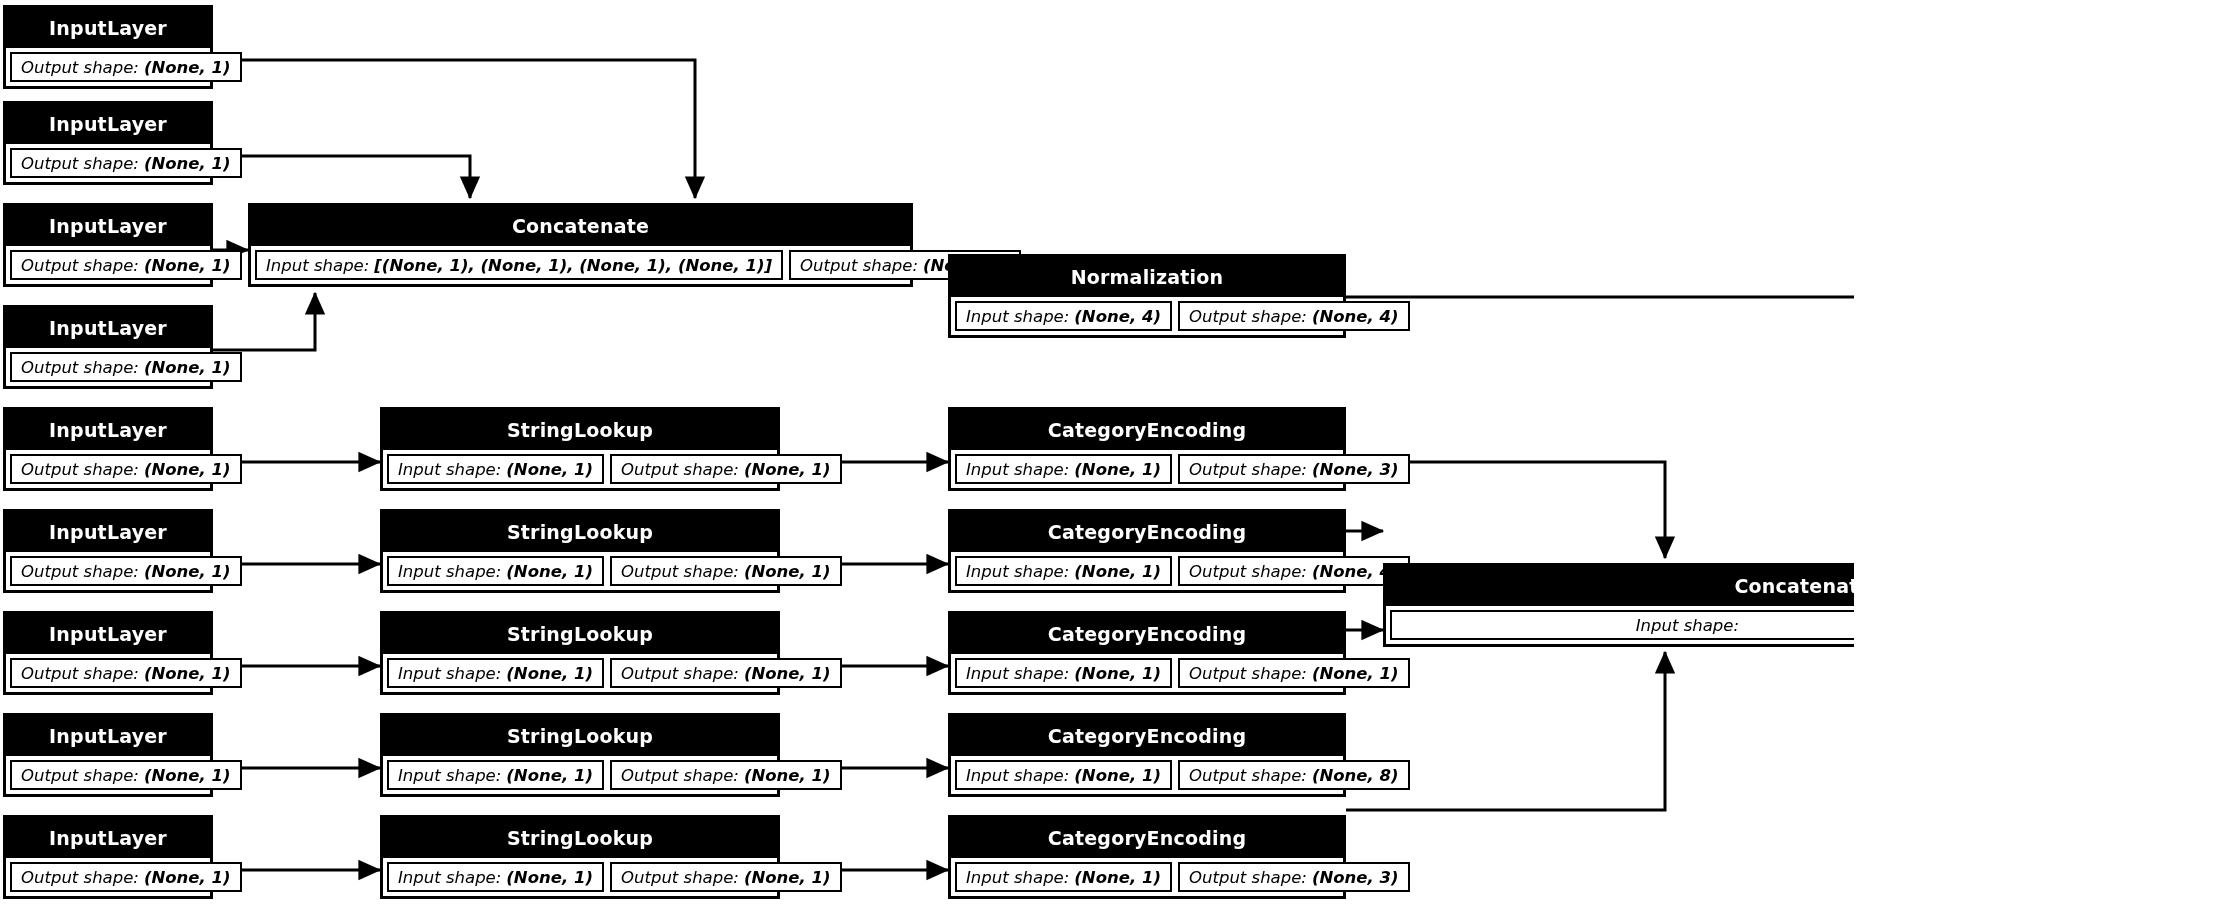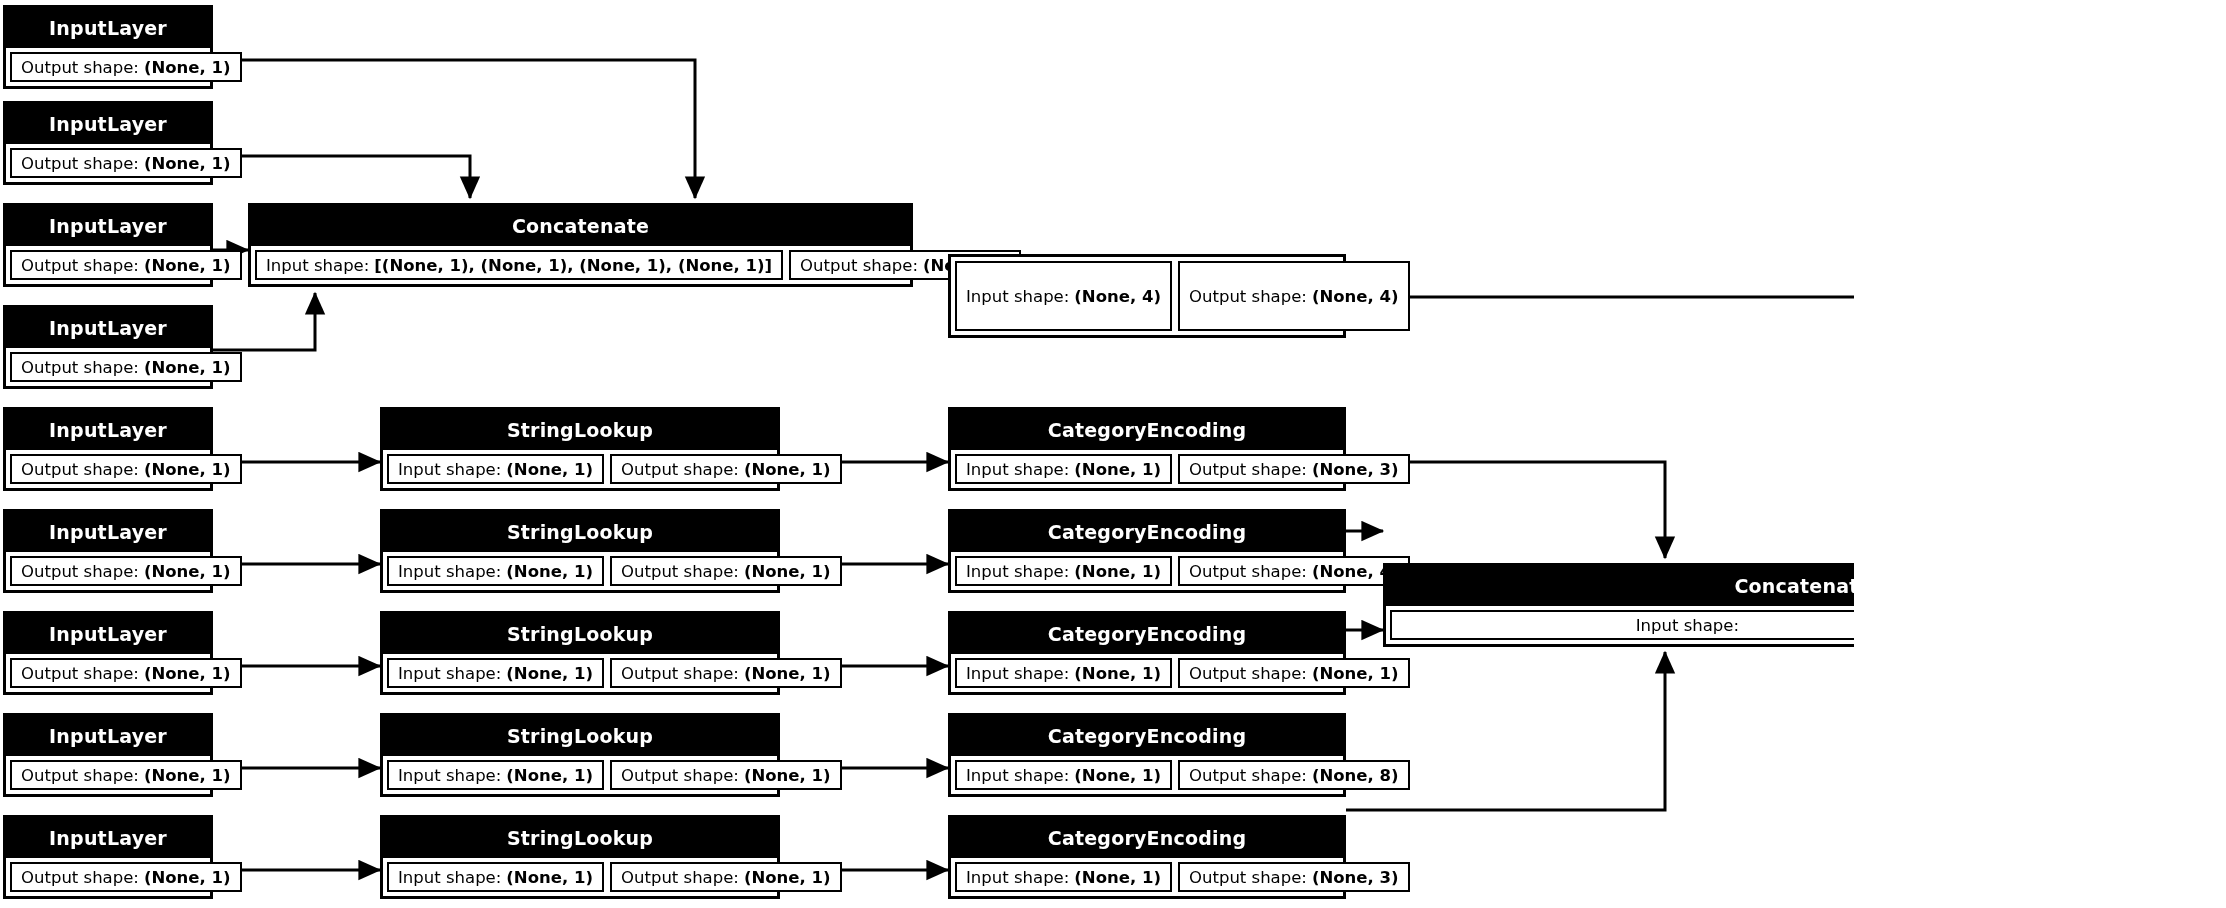--- a/index.html
+++ b/index.html
@@ -57,20 +57,21 @@
     border: 2px solid #000000;
     background: #ffffff;
     color: #000000;
     font-size: 16.5px;
     display: flex;
     align-items: center;
     justify-content: center;
     box-sizing: border-box;
     white-space: nowrap;
     padding: 0 9px;
+    font-style: italic;
   }
   .shape-cell.grow { flex: 1 1 auto; }
   .shape-cell .lbl { font-weight: normal; }
   .shape-cell .val { font-weight: bold; margin-left: 5px; }
 </style>
 </head>
 <body>
 
 <div id="canvas">
   <svg id="edges" viewBox="0 0 2226 908">
@@ -192,20 +193,21 @@
             <span class="lbl">Input shape:</span>
             <span class="val">[(None, 1), (None, 1), (None, 1), (None, 1)]</span>
           </div>
           <div class="shape-cell grow">
             <span class="lbl">Output shape:</span>
             <span class="val">(None, 4)</span>
           </div>
         </div>
       </div>
       <div class="node" style="left: 948px; top: 254px; width: 398px; height: 84px;">
+        <div class="node-title" style="height: 40px;">Normalization</div>
         <div class="node-body">
           <div class="shape-cell" style="flex: 0 0 50%;">
             <span class="lbl">Input shape:</span>
             <span class="val">(None, 4)</span>
           </div>
           <div class="shape-cell grow">
             <span class="lbl">Output shape:</span>
             <span class="val">(None, 4)</span>
           </div>
         </div>

